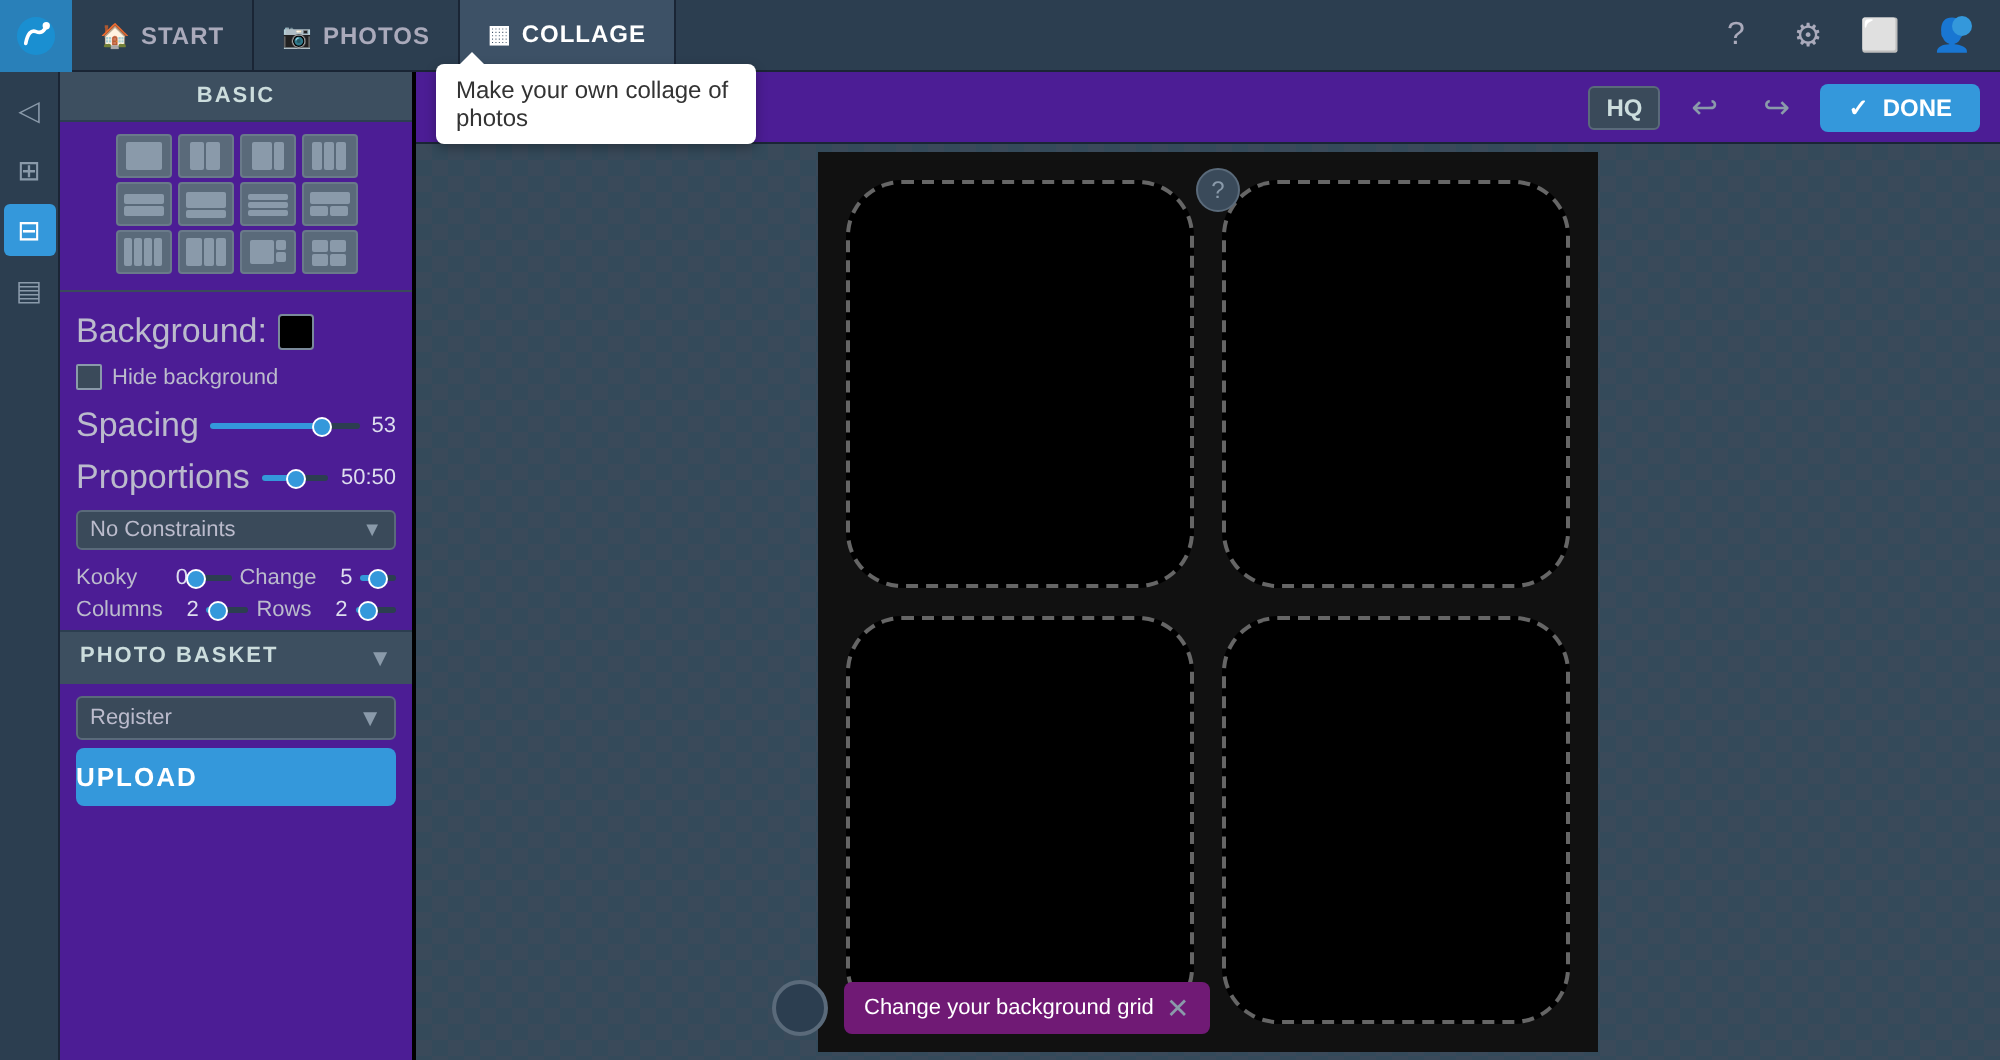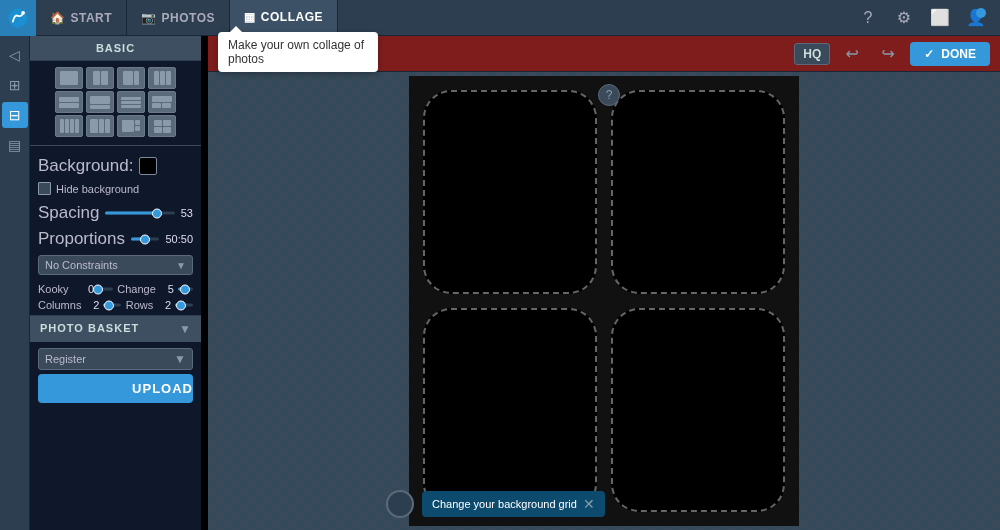--- a/index.html
+++ b/index.html
@@ -74,23 +74,23 @@
       border-right: 6px solid transparent;
       border-bottom: 6px solid white;
     }
 
     
     .main { display: flex; flex: 1; overflow: hidden; }
 
     
     .sidebar {
       width: 178px;
-      background: #0f172a;
+      background: #4c1d95;
       display: flex; flex-direction: column;
-      border-right: 7px solid #000000;
+      border-right: 2px solid #000000;
       flex-shrink: 0;
       overflow-y: auto;
     }
     .sidebar-section-header {
       background: #3d4f60;
       padding: 6px 10px;
       font-size: 11px;
       font-weight: bold;
       color: #cdd;
       text-align: center;
@@ -213,37 +213,37 @@
       cursor: pointer;
     }
     .uploads-label { color: #bbc; font-size: 11px; flex: 1; }
 
     .upload-btn {
       margin: 0 8px 6px;
       background: #3498db;
       color: #fff;
       font-size: 13px; font-weight: bold;
       border: none; border-radius: 4px;
-      padding: 7px 0; text-align: right;
+      padding: 7px 0; text-align: left;
       cursor: pointer; letter-spacing: 1px;
       text-transform: uppercase;
     }
 
     .register-text { padding: 0 8px 8px; font-size: 10px; color: #8a9aaa; line-height: 1.4; }
     .register-text a { color: #3498db; text-decoration: none; }
 
     
     .canvas-area {
       flex: 1;
       background: #3a4a5a;
       display: flex; flex-direction: column;
       position: relative;
     }
     .canvas-toolbar {
-      background: #7f1d1d;
+      background: #4c1d95;
       height: 36px;
       display: flex; align-items: center;
       padding: 0 10px;
       gap: 8px;
       border-bottom: 1px solid #1a2535;
       flex-shrink: 0;
     }
     .canvas-toolbar-spacer { flex: 1; }
     .toolbar-icon-btn {
       width: 28px; height: 28px;
@@ -319,21 +319,21 @@
       display: flex; align-items: center; gap: 8px;
     }
     .circle-btn {
       width: 28px; height: 28px;
       border-radius: 50%;
       background: #2c3e50; border: 2px solid #5a6a7a;
       display: flex; align-items: center; justify-content: center;
       color: #8a9aaa; cursor: pointer;
     }
     .change-bg-tooltip {
-      background: #0c4a6e;
+      background: #701a75;
       color: #fff; font-size: 11px;
       padding: 5px 10px; border-radius: 4px;
       display: flex; align-items: center; gap: 6px;
       cursor: pointer;
       justify-content: flex-end;
     }
     .change-bg-close {
       color: #8a9aaa; font-size: 14px; cursor: pointer;
     }
 

